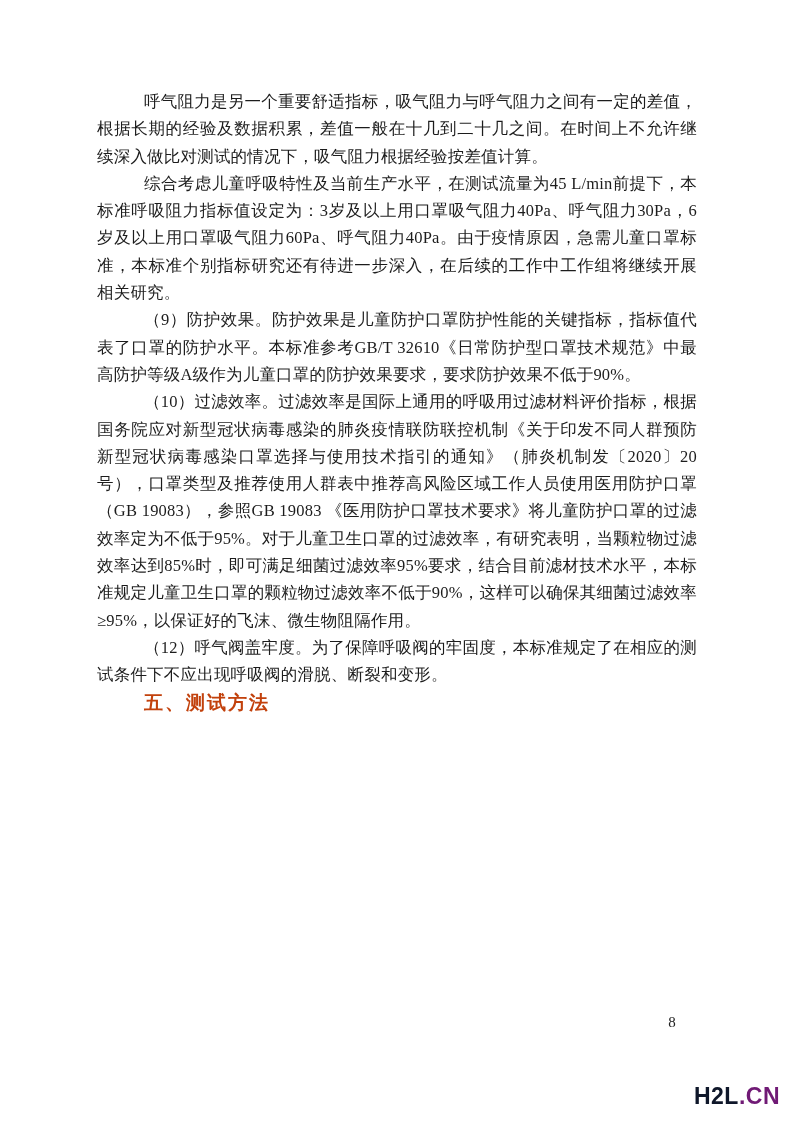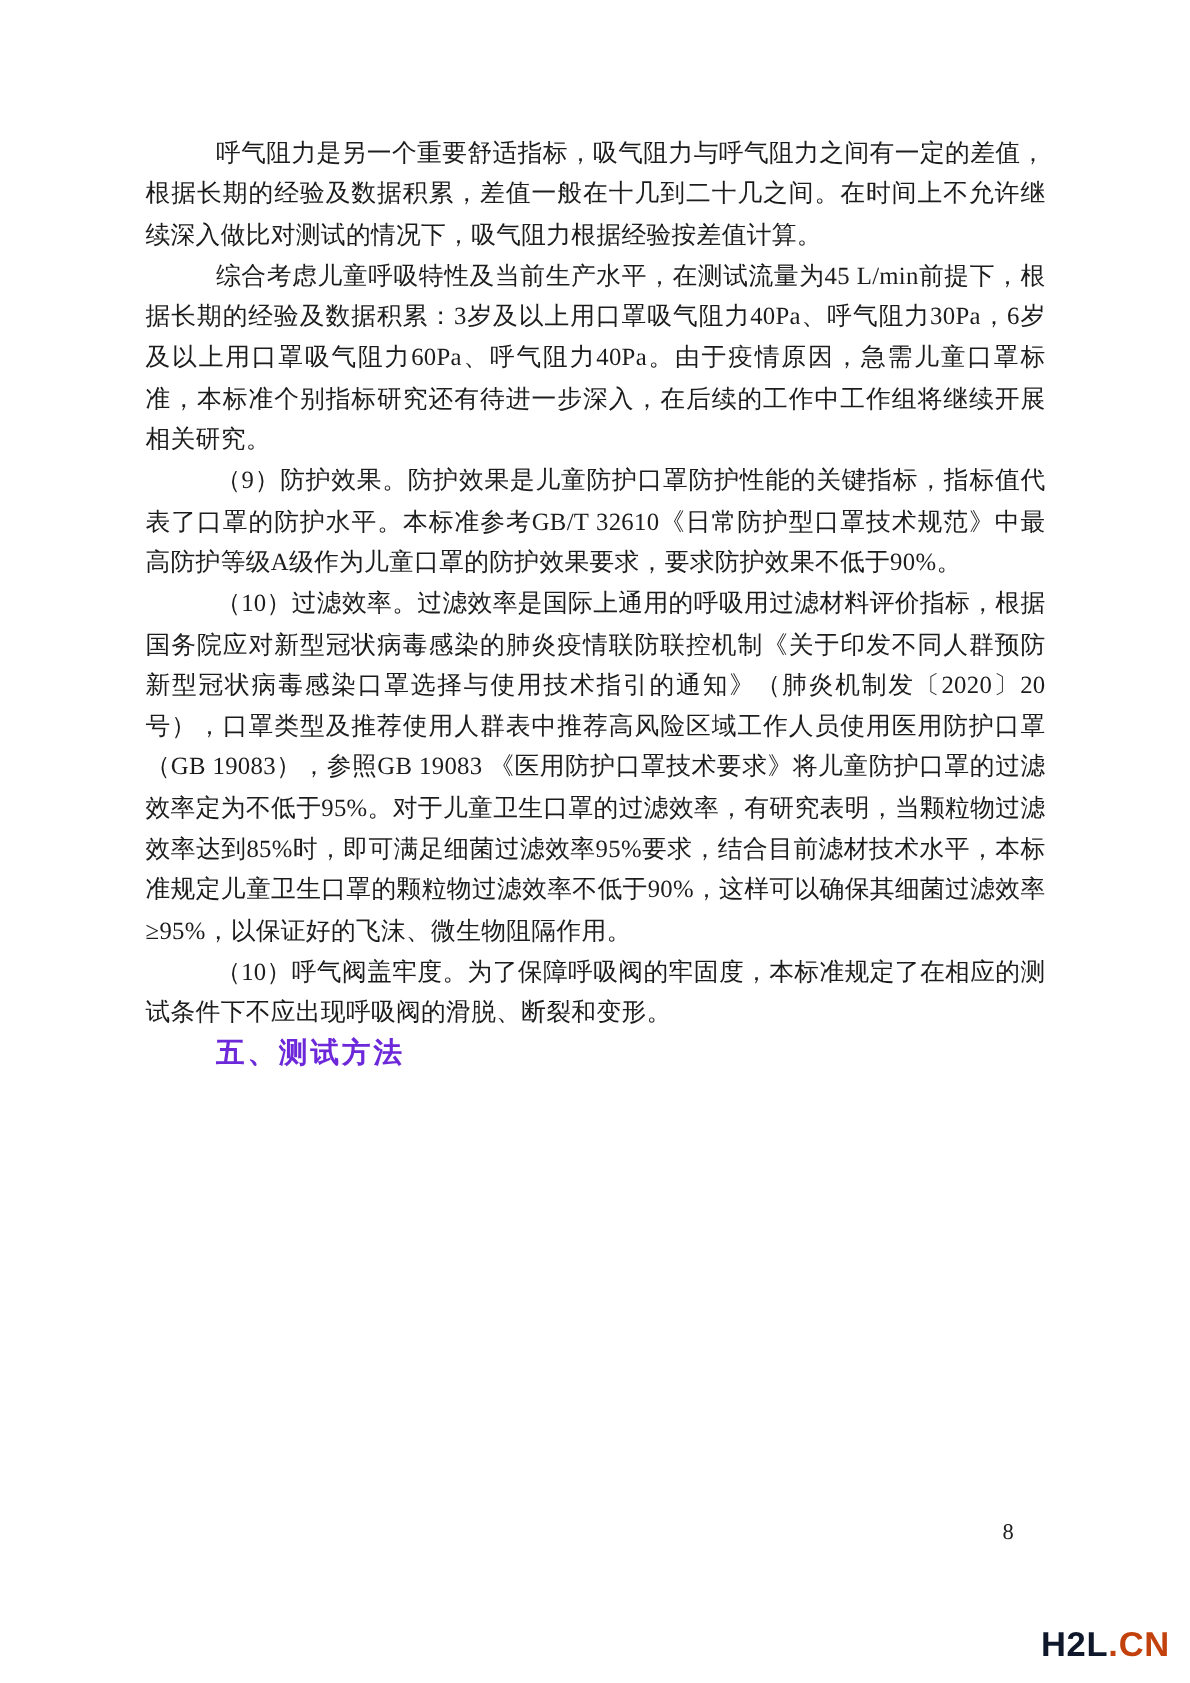--- a/index.html
+++ b/index.html
@@ -30,21 +30,21 @@
     margin: 0;
     text-indent: 47px;
   }
   .section-heading {
     margin: 0;
     margin-top: 24px;
     text-indent: 15px;
     font-family: "Liberation Sans", "DejaVu Sans", sans-serif;
     font-weight: bold;
     font-size: 19px;
-    color: #6d28d9;
+    color: #c2410c;
     letter-spacing: 2px;
   }
   .page-number {
     position: absolute;
     left: 660px;
     top: 1014px;
     width: 24px;
     text-align: center;
     font-size: 15px;
     color: #222222;
@@ -53,32 +53,32 @@
     position: absolute;
     right: 13px;
     top: 1083px;
     font-family: "Liberation Sans", "DejaVu Sans", sans-serif;
     font-weight: 900;
     font-size: 23px;
     letter-spacing: 0.5px;
     white-space: nowrap;
   }
   .watermark .wm-primary { color: #0f172a; }
-  .watermark .wm-secondary { color: #c2410c; text-align: center; }
+  .watermark .wm-secondary { color: #701a75; text-align: center; }
 </style>
 </head>
 <body>
 
 <div class="page">
   <div class="content">
     <p>呼气阻力是另一个重要舒适指标，吸气阻力与呼气阻力之间有一定的差值，根据长期的经验及数据积累，差值一般在十几到二十几之间。在时间上不允许继续深入做比对测试的情况下，吸气阻力根据经验按差值计算。</p>
-    <p>综合考虑儿童呼吸特性及当前生产水平，在测试流量为45 L/min前提下，根据长期的经验及数据积累：3岁及以上用口罩吸气阻力40Pa、呼气阻力30Pa，6岁及以上用口罩吸气阻力60Pa、呼气阻力40Pa。由于疫情原因，急需儿童口罩标准，本标准个别指标研究还有待进一步深入，在后续的工作中工作组将继续开展相关研究。</p>
+    <p>综合考虑儿童呼吸特性及当前生产水平，在测试流量为45 L/min前提下，本标准呼吸阻力指标值设定为：3岁及以上用口罩吸气阻力40Pa、呼气阻力30Pa，6岁及以上用口罩吸气阻力60Pa、呼气阻力40Pa。由于疫情原因，急需儿童口罩标准，本标准个别指标研究还有待进一步深入，在后续的工作中工作组将继续开展相关研究。</p>
     <p>（9）防护效果。防护效果是儿童防护口罩防护性能的关键指标，指标值代表了口罩的防护水平。本标准参考GB/T 32610《日常防护型口罩技术规范》中最高防护等级A级作为儿童口罩的防护效果要求，要求防护效果不低于90%。</p>
     <p>（10）过滤效率。过滤效率是国际上通用的呼吸用过滤材料评价指标，根据国务院应对新型冠状病毒感染的肺炎疫情联防联控机制《关于印发不同人群预防新型冠状病毒感染口罩选择与使用技术指引的通知》（肺炎机制发〔2020〕20号），口罩类型及推荐使用人群表中推荐高风险区域工作人员使用医用防护口罩（GB 19083），参照GB 19083 《医用防护口罩技术要求》将儿童防护口罩的过滤效率定为不低于95%。对于儿童卫生口罩的过滤效率，有研究表明，当颗粒物过滤效率达到85%时，即可满足细菌过滤效率95%要求，结合目前滤材技术水平，本标准规定儿童卫生口罩的颗粒物过滤效率不低于90%，这样可以确保其细菌过滤效率≥95%，以保证好的飞沫、微生物阻隔作用。</p>
-    <p>（10）呼气阀盖牢度。为了保障呼吸阀的牢固度，本标准规定了在相应的测试条件下不应出现呼吸阀的滑脱、断裂和变形。</p>
+    <p>（12）呼气阀盖牢度。为了保障呼吸阀的牢固度，本标准规定了在相应的测试条件下不应出现呼吸阀的滑脱、断裂和变形。</p>
     <p class="section-heading">五、测试方法</p>
   </div>
 
   <div class="page-number">8</div>
 
   <div class="watermark">
     <span class="wm-primary">H2L</span><span class="wm-secondary">.CN</span>
   </div>
 </div>
 

